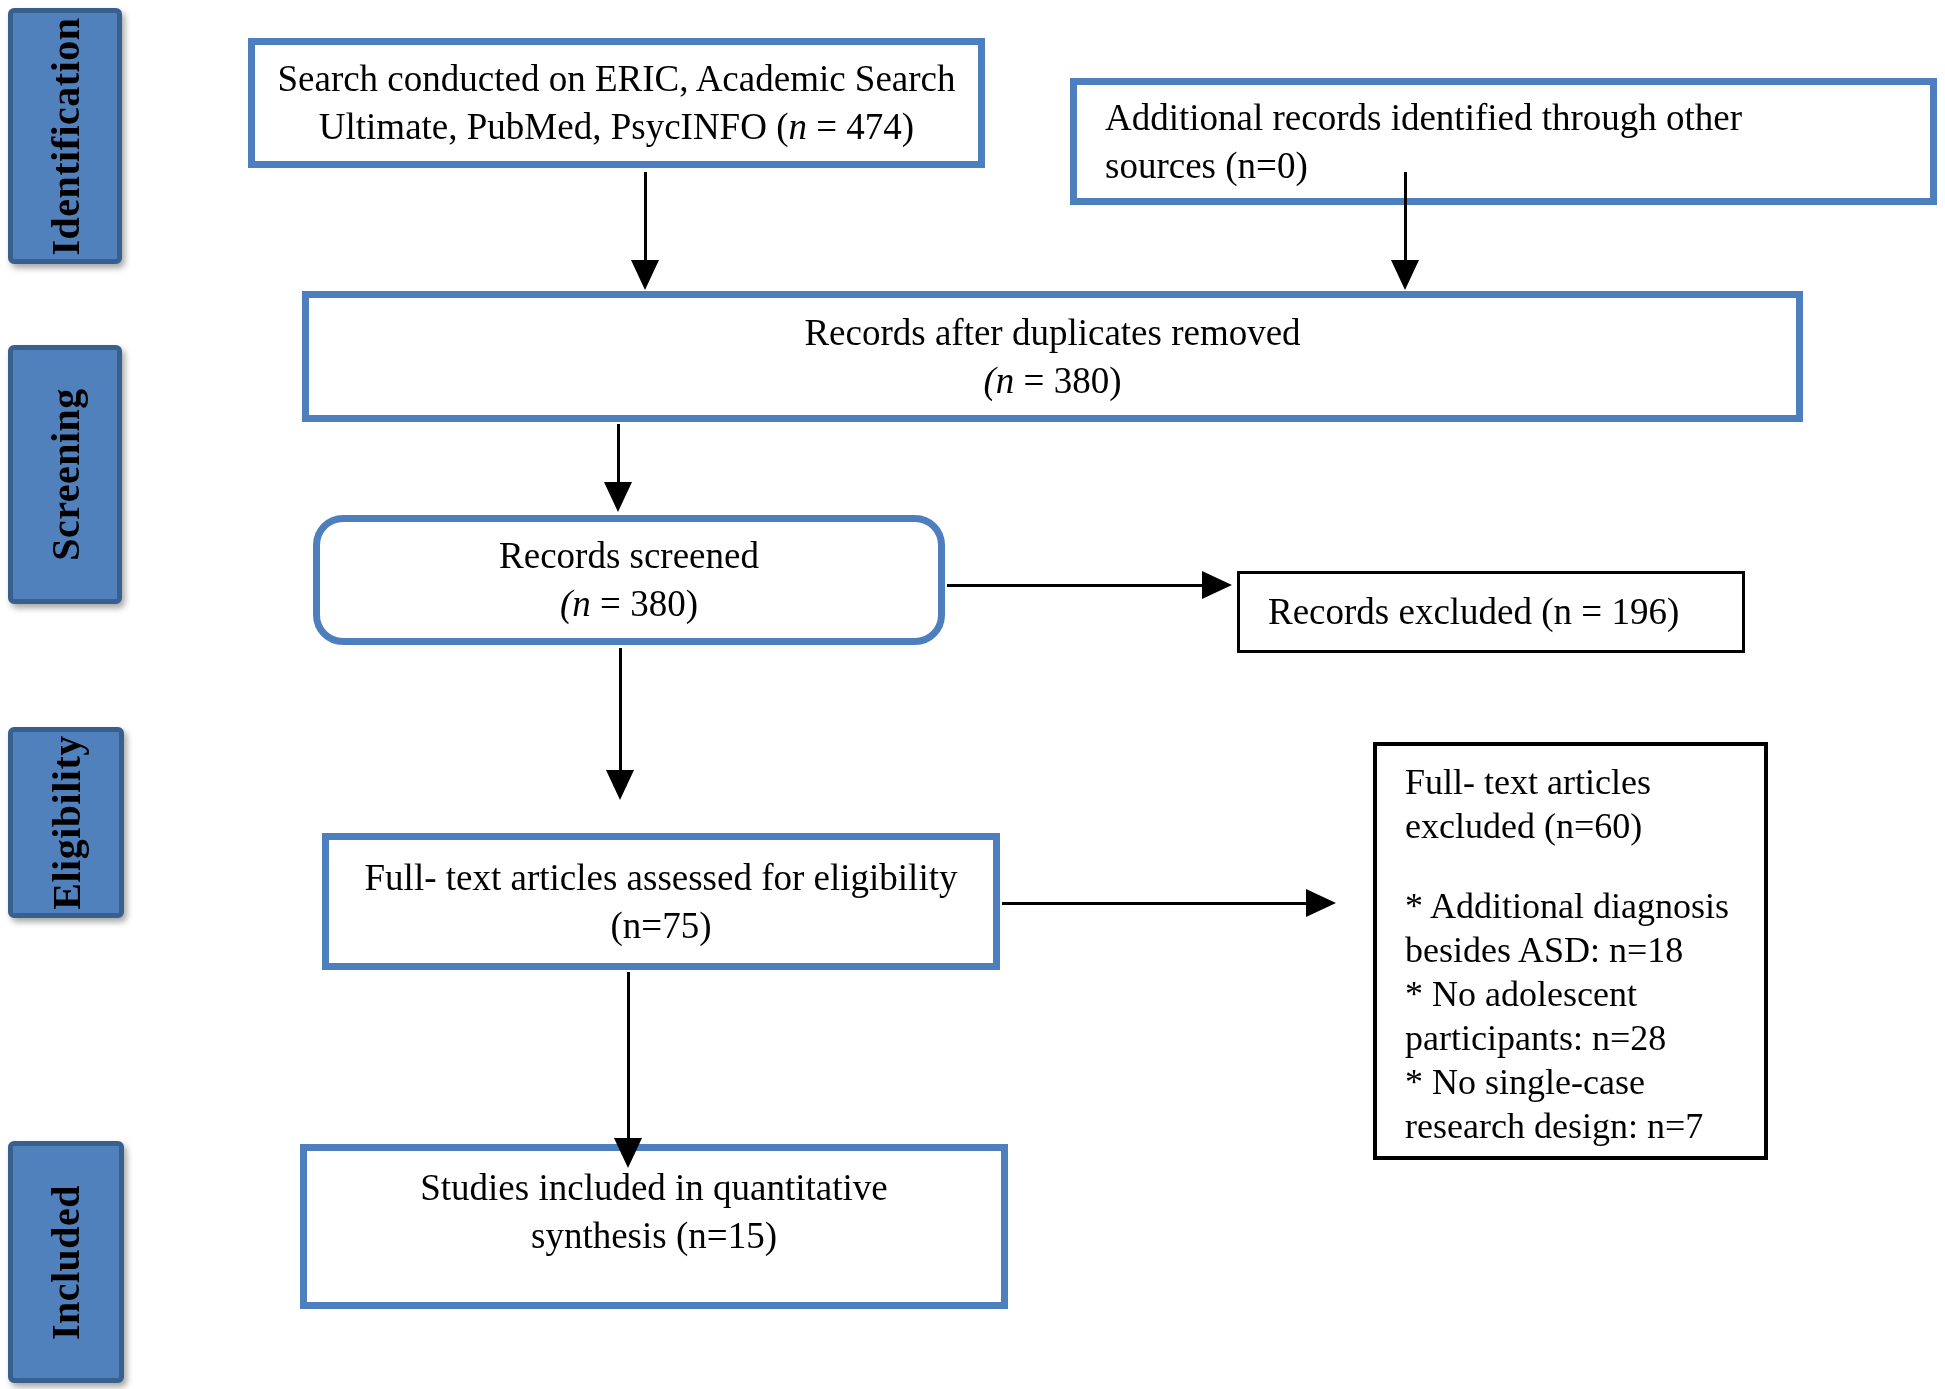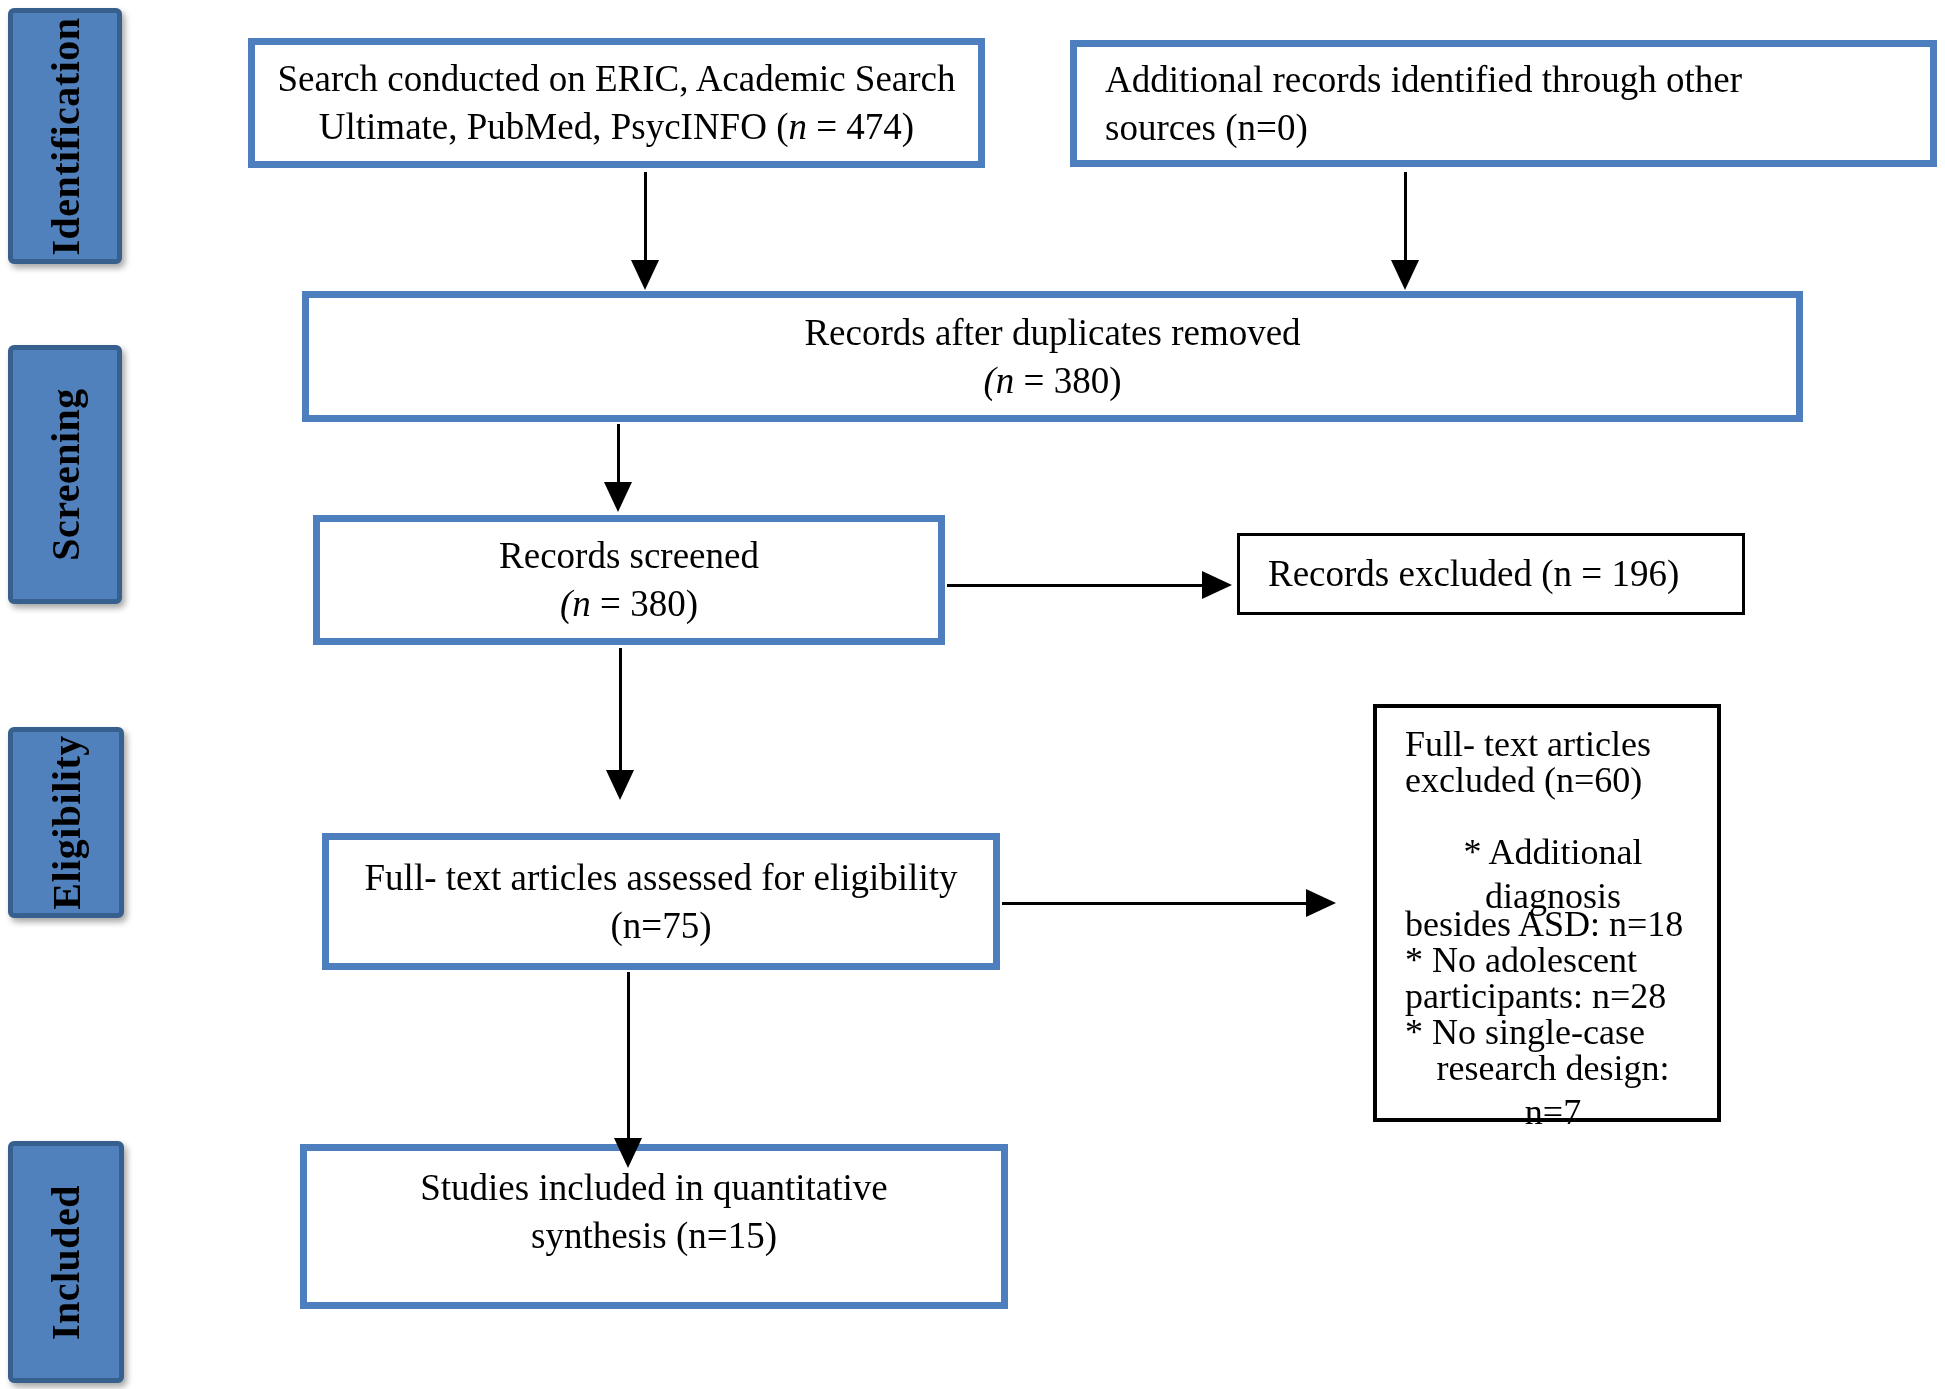--- a/index.html
+++ b/index.html
@@ -43,21 +43,22 @@
     justify-content: center;
     align-items: center;
     text-align: center;
     font-size: 37px;
     line-height: 48px;
   }
   .blue  { border: 7px solid var(--box-blue, #4d7ebd); }
   .black { border: 3px solid #000000; }
   .leftalign {
     align-items: flex-start;
-    text-align: center;
+    text-align: left;
+    margin-top: 38px;
   }
   .line { min-height: 1em; }
 
   
   .vline { position: absolute; width: 3px;  background: #000; }
   .hline { position: absolute; height: 3px; background: #000; }
   .head-down {
     position: absolute; width: 0; height: 0;
     border-left: 14px solid transparent;
     border-right: 14px solid transparent;
@@ -72,24 +73,24 @@
 
   
   #stage-identification { left: 8px;   top: 8px;    width: 114px; height: 256px; }
   #stage-screening      { left: 8px;   top: 345px;  width: 114px; height: 259px; }
   #stage-eligibility    { left: 8px;   top: 727px;  width: 116px; height: 191px; }
   #stage-included       { left: 8px;   top: 1141px; width: 116px; height: 242px; }
 
   #box-search     { left: 248px;  top: 38px;   width: 737px;  height: 130px; text-align: right; }
   #box-additional { left: 1070px; top: 40px;   width: 867px;  height: 127px; padding-left: 28px; }
   #box-duplicates { left: 302px;  top: 291px;  width: 1501px; height: 131px; }
-  #box-screened   { left: 313px;  top: 515px;  width: 632px;  height: 130px; }
+  #box-screened   { left: 313px;  top: 515px;  width: 632px;  height: 130px; border-radius: 30px; }
   #box-recexcl    { left: 1237px; top: 533px;  width: 508px;  height: 82px;  padding-left: 28px; }
   #box-assessed   { left: 322px;  top: 833px;  width: 678px;  height: 137px; }
-  #box-ftexcl     { left: 1373px; top: 704px;  width: 348px;  height: 418px;
+  #box-ftexcl     { left: 1373px; top: 704px;  width: 395px;  height: 418px;
                     border-width: 4px; justify-content: flex-start;
                     padding: 14px 16px 0 28px; font-size: 36px; line-height: 44px; }
   #box-included   { left: 300px;  top: 1144px; width: 708px;  height: 165px; padding-bottom: 30px; }
 </style>
 </head>
 <body>
 
 <div class="canvas">
 
   <div class="stage" id="stage-identification">

